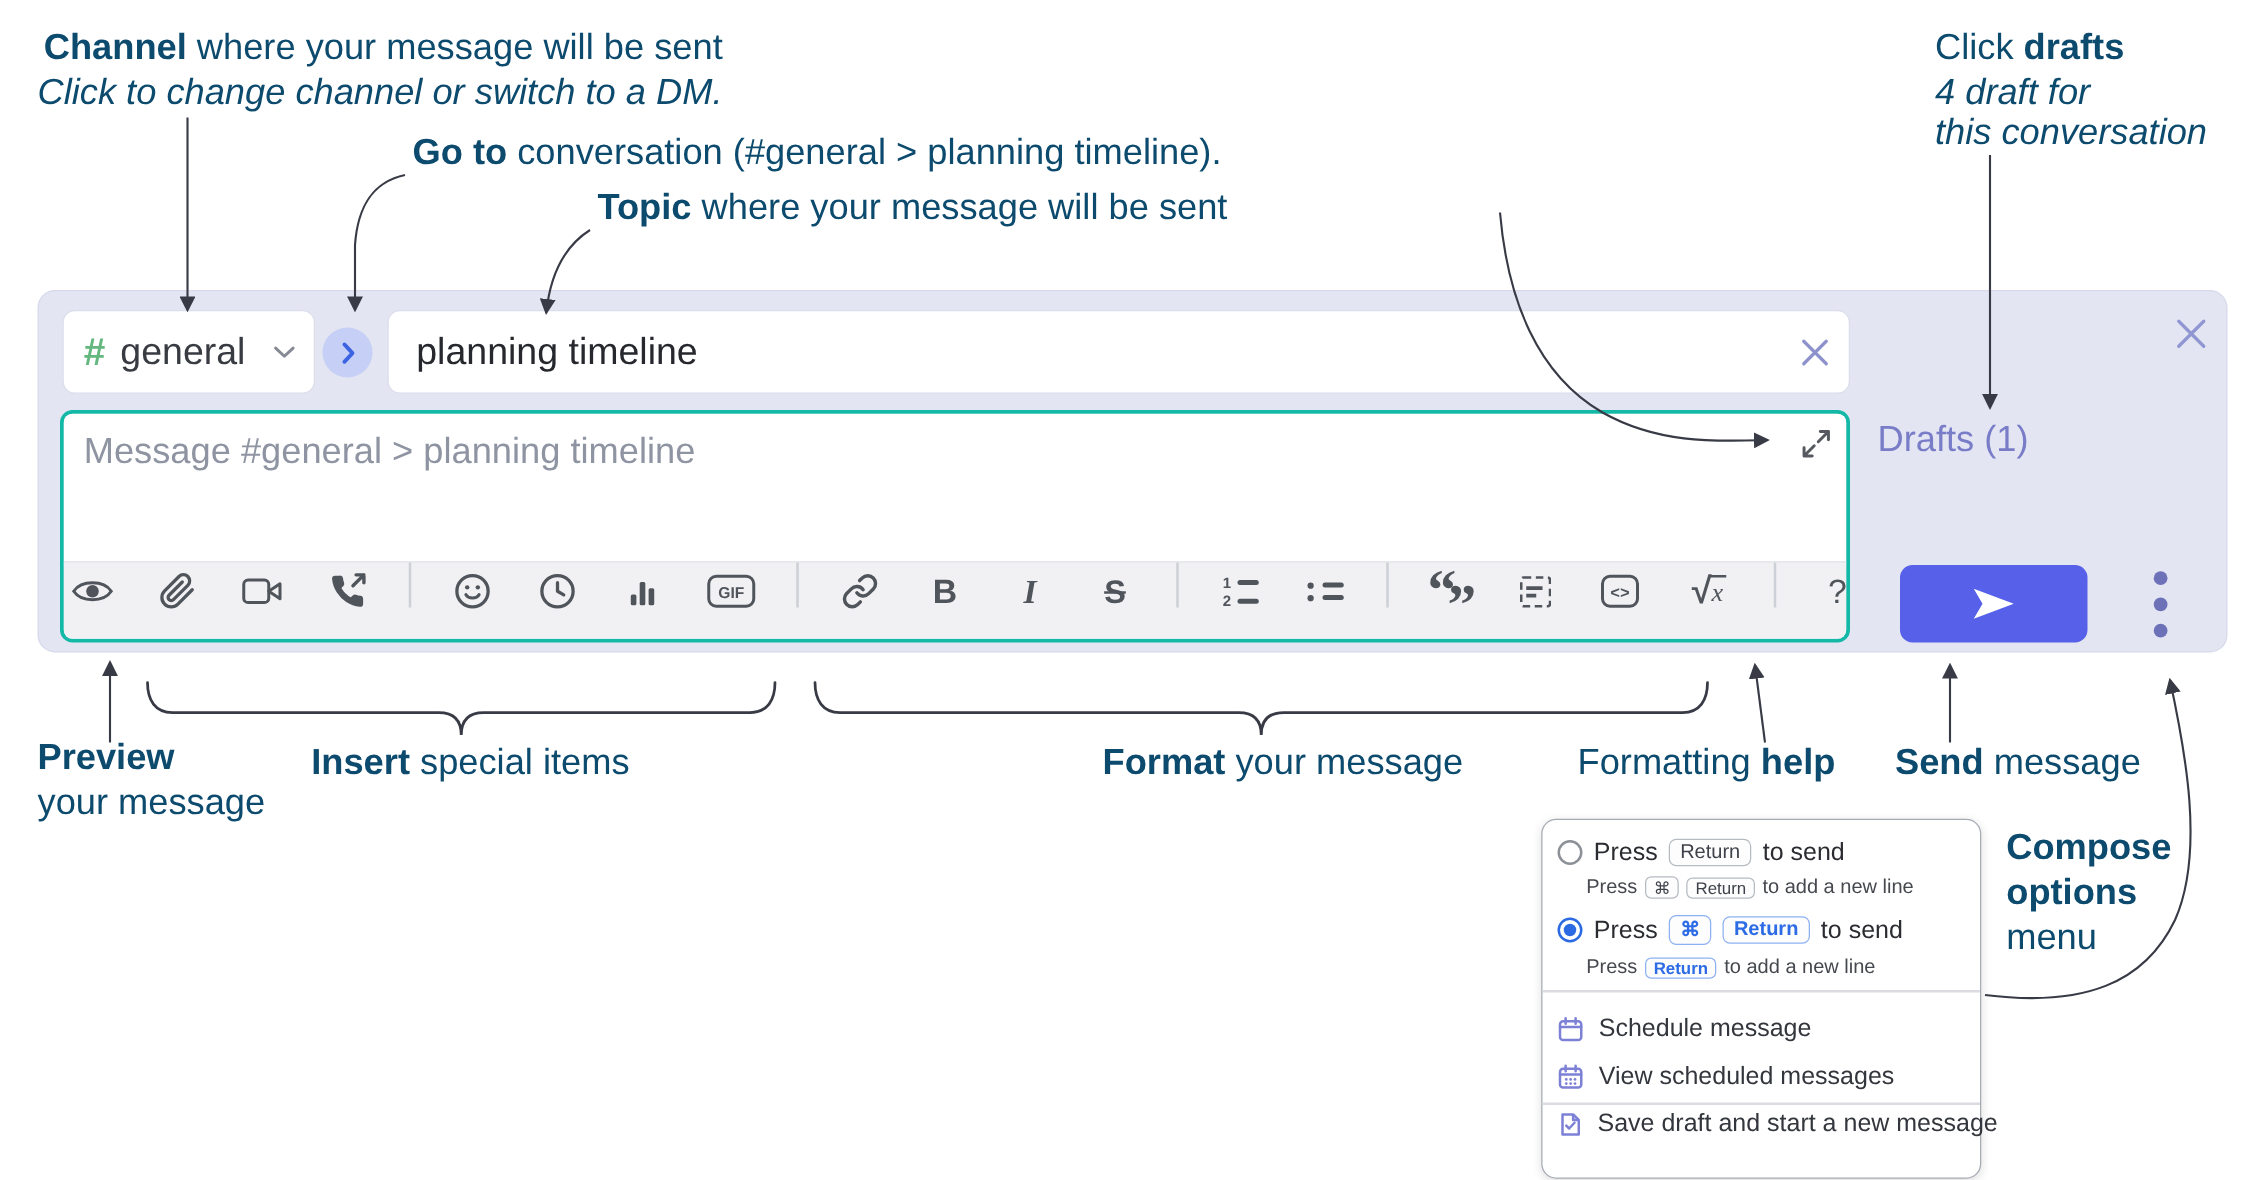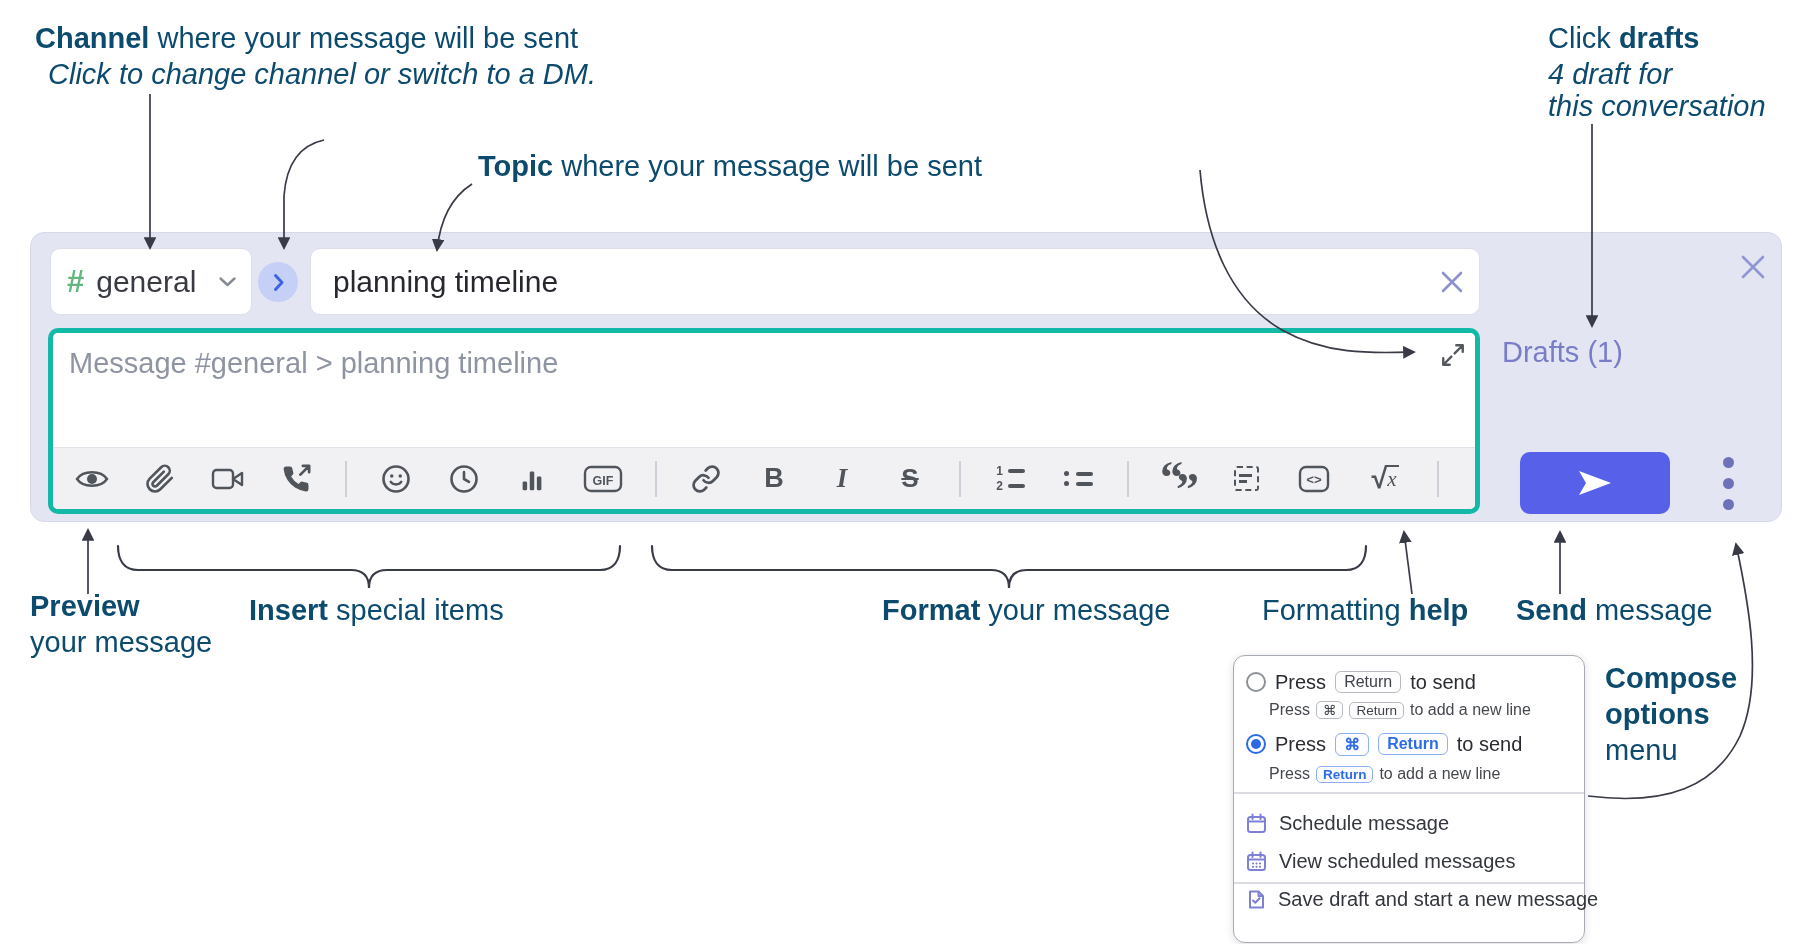--- a/index.html
+++ b/index.html
@@ -21,29 +21,29 @@
                background:#c6cff5;display:flex;align-items:center;justify-content:center;border:none;padding:0;}
   .topic-input{left:310px;top:248px;width:1170px;height:67px;}
   .topic-input input{width:100%;height:100%;border:none;outline:none;background:transparent;
                      font-family:"Liberation Sans",sans-serif;font-size:30px;color:#26282e;
                      padding:0 60px 0 22px;box-sizing:border-box;}
   .topic-clear{position:absolute;left:1432px;top:262px;width:40px;height:40px;border:none;background:none;
                display:flex;align-items:center;justify-content:center;padding:0;cursor:pointer;}
   .close-btn{position:absolute;left:1732px;top:246px;width:42px;height:42px;border:none;background:none;
              display:flex;align-items:center;justify-content:center;padding:0;cursor:pointer;}
   .msg-box{position:absolute;left:48px;top:328px;width:1432px;height:186px;background:#fff;
-           border:5px solid #14b8a6;border-radius:10px;box-sizing:border-box;overflow:hidden;}
+           border:3px solid #14b8a6;border-radius:10px;box-sizing:border-box;overflow:hidden;}
   .msg-box textarea{display:block;width:100%;height:122px;border:none;outline:none;resize:none;
            font-family:"Liberation Sans",sans-serif;font-size:29px;color:#26282e;
            padding:14px 56px 0 16px;box-sizing:border-box;}
   .msg-box textarea::placeholder{color:#8e94a1;}
   .expand-btn{position:absolute;left:1434px;top:338px;width:38px;height:34px;border:none;background:none;
               padding:0;display:flex;align-items:center;justify-content:center;cursor:pointer;}
   .toolbar{position:absolute;left:0;bottom:0;width:100%;height:62px;background:#f1f1f4;
-           border-top:1px solid #e2e3e9;display:flex;align-items:center;padding-left:20px;gap:30px;box-sizing:border-box;}
+           border-top:1px solid #e2e3e9;display:flex;padding-left:4px;gap:30px;box-sizing:border-box;}
   .tbtn{width:38px;height:46px;display:flex;align-items:center;justify-content:center;flex:0 0 auto;
         background:none;border:none;padding:0;color:#50545b;cursor:pointer;}
   .tdiv{width:2px;height:36px;background:#cdd0d6;flex:0 0 auto;}
   .glyph-b{font-size:27px;font-weight:bold;color:#50545b;}
   .glyph-i{font-size:27px;font-weight:bold;font-style:italic;font-family:"Liberation Serif",serif;color:#50545b;}
   .glyph-s{font-size:26px;font-weight:bold;color:#50545b;text-decoration:line-through;}
   .listicon{display:flex;flex-direction:column;gap:5px;}
   .listicon .row{display:flex;align-items:center;gap:4px;}
   .listicon .num{font-size:12px;font-weight:bold;color:#50545b;width:8px;line-height:10px;}
   .listicon .bar{width:17px;height:4px;border-radius:2px;background:#50545b;}
@@ -82,21 +82,22 @@
   .pitem{position:absolute;left:12px;display:flex;align-items:center;gap:12px;font-size:20px;color:#33363c;
          white-space:nowrap;background:none;border:none;padding:0;font-family:"Liberation Sans",sans-serif;cursor:pointer;}
   svg{display:block;}
 </style>
 </head>
 <body>
 
 <div id="canvas">
 
   <div class="ann" style="left:35px;top:20px;"><span class="b">Channel</span><span> where your message will be sent</span></div>
-  <div class="ann i" style="left:48px;top:56px;">Click to change channel or switch to a DM.</div>
+  <div class="ann i" style="left:30px;top:56px;">Click to change channel or switch to a DM.</div>
+  <div class="ann" style="left:330px;top:104px;"><span class="b">Go to</span><span> conversation (#general &gt; planning timeline).</span></div>
   <div class="ann" style="left:478px;top:148px;"><span class="b">Topic</span><span> where your message will be sent</span></div>
   <div class="ann" style="left:1548px;top:20px;"><span>Click </span><span class="b">drafts</span></div>
   <div class="ann i" style="left:1548px;top:56px;">4 draft for</div>
   <div class="ann i" style="left:1548px;top:88px;">this conversation</div>
 
   <div class="compose"></div>
 
   <div class="whitebox channel-btn">
     <span class="hash">#</span>
     <span class="chan-name">general</span>

